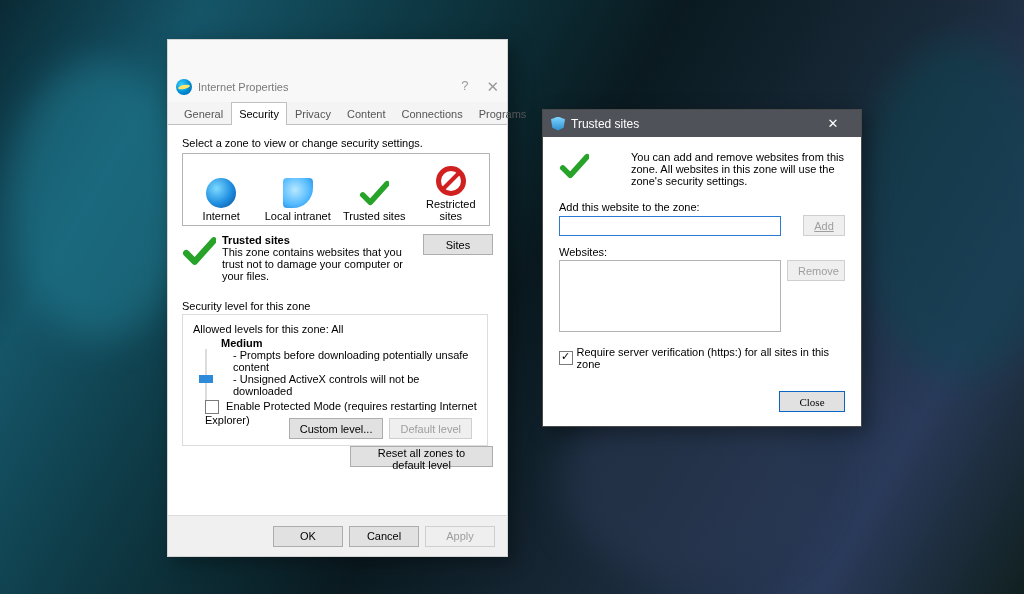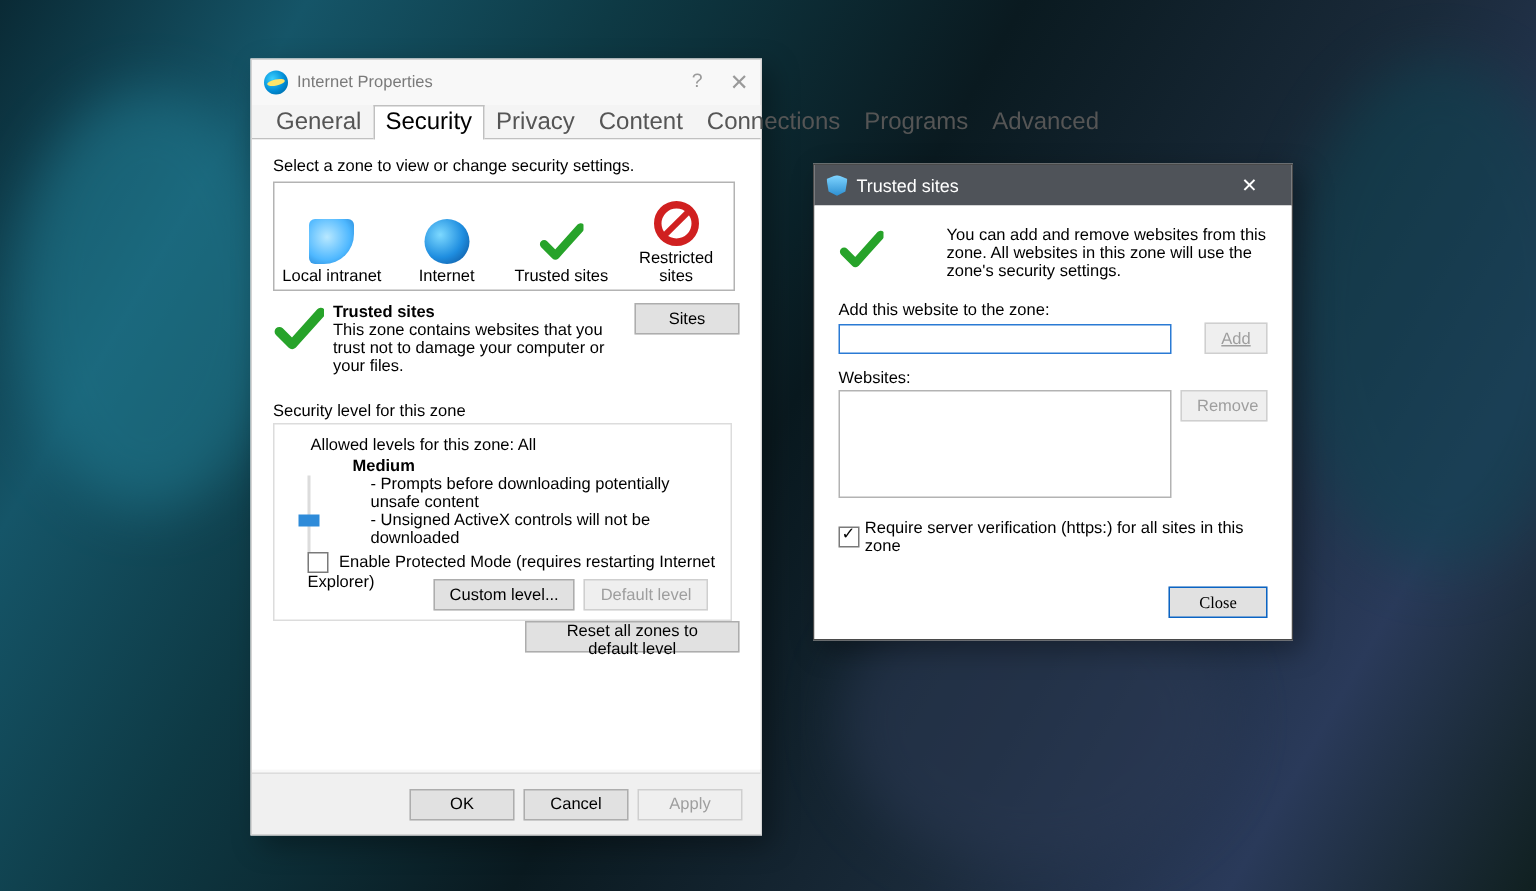--- a/index.html
+++ b/index.html
@@ -23,36 +23,36 @@
   }
   
   .win-ip {
     left: 167px; top: 39px;
     width: 339px; height: 516px;
     background: #f8f8f8;
     border-color: #d4d4d4;
   }
   .ip-titlebar {
     height: 30px; display: flex; align-items: center;
-    padding: 0 8px; color: #7a7a7a;
+    padding: 0 8px; color: #7a7a7a; margin-top: 32px;
   }
   .ip-titlebar .ie-icon { width:16px; height:16px; margin-right:6px;
     background: radial-gradient(circle at 35% 35%, #3ad0ff 0%, #008cd6 55%, #005f92 100%);
     border-radius:50%; position:relative;}
   .ip-titlebar .ie-icon::after{content:"";position:absolute;left:2px;top:6px;width:12px;height:4px;background:#ffe66a;border-radius:50%;transform:rotate(-12deg);}
   .win-sysbtnarea { margin-left:auto; display:flex; gap:18px; color:#9a9a9a; font-size:13px;}
   .win-x { font-size:15px; }
   .tabs {
     display:flex; height:22px; border-bottom:1px solid #c0c0c0;
     padding-left:8px; background:#f4f4f4;
   }
   .tab {
     padding:0 7px; height:22px; line-height:22px;
     border:1px solid transparent; border-bottom:none;
-    color:#555; font-size:16px; cursor:default;
+    color:#555; font-size:11px; cursor:default;
   }
   .tab.selected {
     background:#fff; border-color:#c0c0c0; color:#000;
     position:relative; top:0; border-bottom:1px solid #fff;
     margin-bottom:-1px;
   }
   .ip-body { padding:12px 14px 0 14px; background:#fff; height:408px; position:relative;}
   .zone-instruction{ font-size:11px; margin-bottom:4px;}
   .zone-box {
     border:1px solid #b3b3b3; width:306px; height:68px;
@@ -71,21 +71,21 @@
   .zone-desc-row .big-check svg{width:34px;height:34px;}
   .zone-desc-text{ flex:1; font-size:11px; padding-right:8px;}
   .zone-desc-text .ztitle{font-weight:bold;}
   .sites-btn{
     width:70px; height:21px; background:#e1e1e1; border:1px solid #adadad;
     font-size:11px; margin-left:auto;
   }
   .seclevel-caption{margin-top:18px;font-size:11px;}
   .seclevel-box{
     border:1px solid #dcdcdc; width:306px; height:132px;
-    padding:8px 24px; box-sizing:border-box; margin-top:2px;
+    padding:8px 10px; box-sizing:border-box; margin-top:2px;
     font-size:11px; position:relative;
   }
   .slider-col{ position:absolute; left:16px; top:34px; width:14px; height:60px;}
   .slider-track{ position:absolute; left:6px; top:0; width:2px; height:60px; background:#dcdcdc;}
   .slider-thumb{ position:absolute; left:0; top:26px; width:14px; height:8px; background:#2e8bd9;}
   .level-txt{ margin-left:28px;}
   .level-name{font-weight:bold; margin-top:2px;}
   .level-lines{margin-left:12px;}
   .pm-row{ position:absolute; left:22px; bottom:19px;}
   .chk{ width:12px; height:12px; border:1px solid #7a7a7a; display:inline-block; vertical-align:middle; margin-right:4px; background:#fff;}
@@ -161,26 +161,26 @@
     <div class="tab">Content</div>
     <div class="tab">Connections</div>
     <div class="tab">Programs</div>
     <div class="tab">Advanced</div>
   </div>
 
   <div class="ip-body">
     <div class="zone-instruction">Select a zone to view or change security settings.</div>
     <div class="zone-box">
       <div class="zone-item">
+        <div class="zicon globe"></div>
+        <div>Internet</div>
+      </div>
+      <div class="zone-item">
         <div class="zicon intranet"></div>
         <div>Local intranet</div>
-      </div>
-      <div class="zone-item">
-        <div class="zicon globe"></div>
-        <div>Internet</div>
       </div>
       <div class="zone-item">
         <div class="zicon trusted-chk">
           <svg viewBox="0 0 32 32">
               <path d="M4 18 L12 26 L30 6" stroke="#27a32a" stroke-width="6" fill="none" stroke-linecap="round" stroke-linejoin="round"></path>
             </svg>
         </div>
         <div>Trusted sites</div>
       </div>
       <div class="zone-item">

